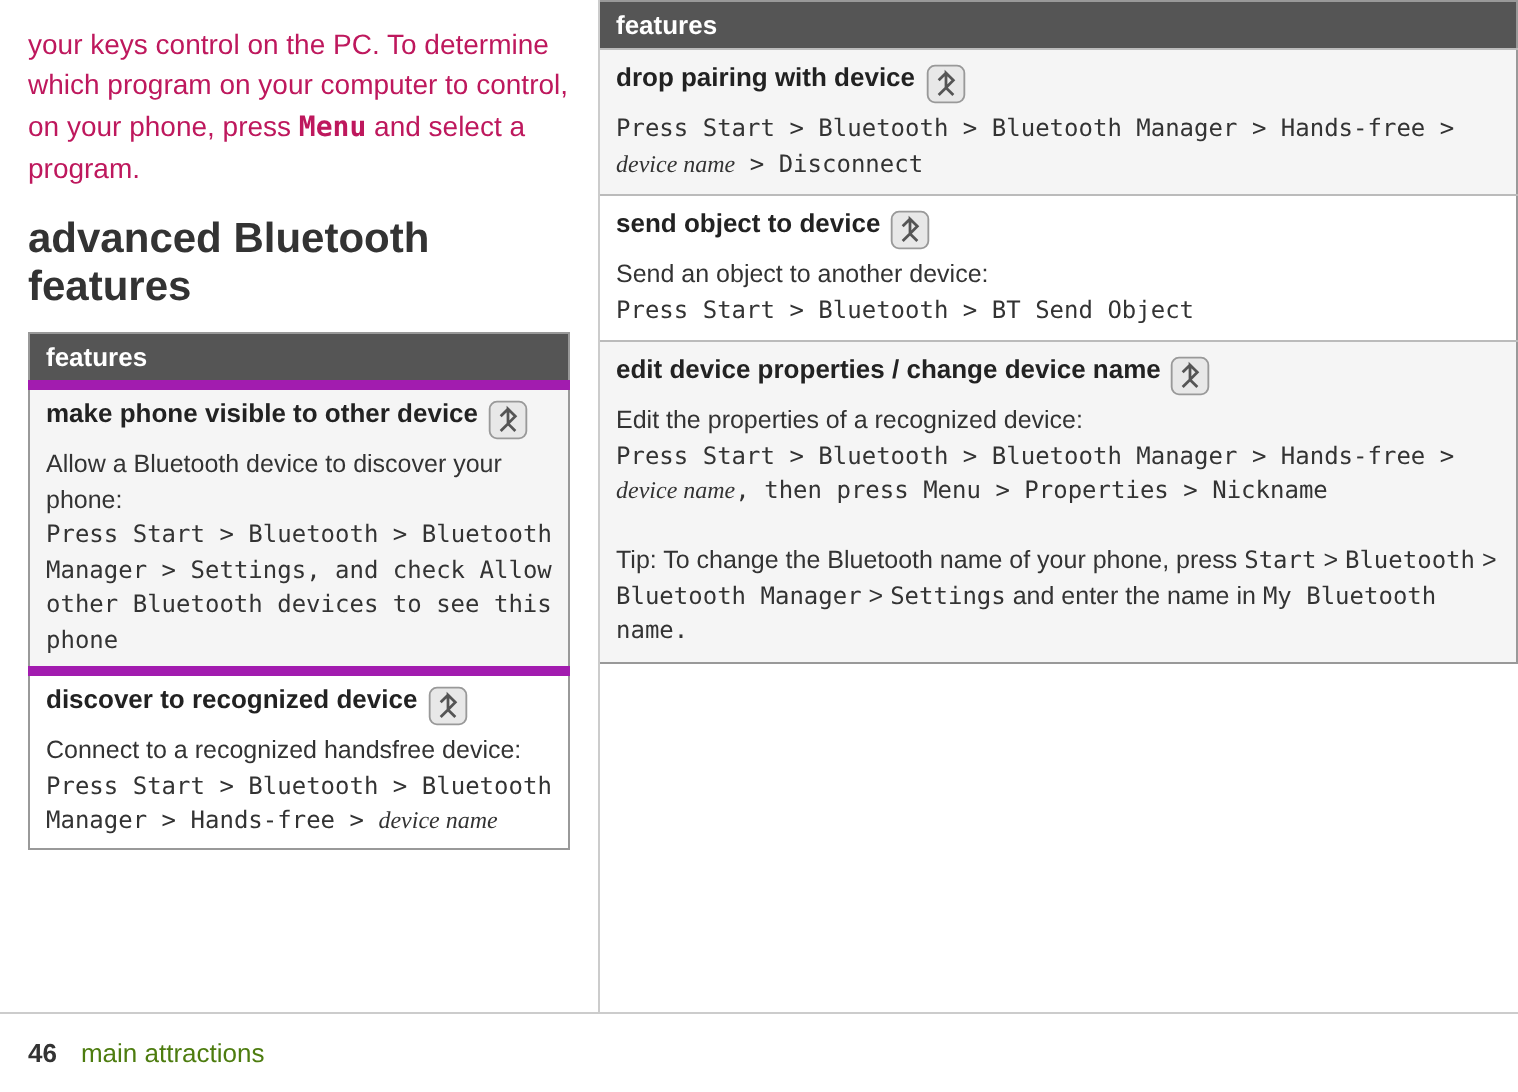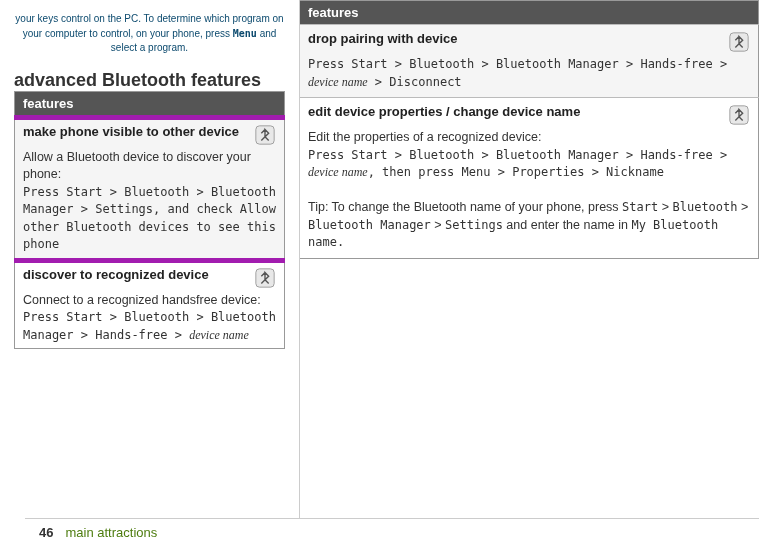--- a/index.html
+++ b/index.html
@@ -19,35 +19,34 @@
       overflow: hidden;
     }
     
     .left-col {
       width: 300px;
       padding: 12px 14px 12px 14px;
       border-right: 1px solid #ccc;
       overflow: hidden;
     }
     .left-intro {
-      font-size: 10px;
+      font-size: 14px;
       line-height: 1.45;
-      color: #0c4a6e;
+      color: #be185d;
       margin-bottom: 14px;
-      text-align: center;
     }
     .left-intro .menu-keyword {
       font-weight: bold;
       font-family: monospace;
     }
     .section-heading {
-      font-size: 18px;
+      font-size: 21px;
       font-weight: bold;
       color: #333;
-      margin-bottom: 0;
+      margin-bottom: 10px;
     }
     
     .features-table {
       width: 100%;
       border-collapse: collapse;
       border: 1px solid #999;
     }
     .features-table thead tr th {
       background: #555;
       color: #fff;
@@ -65,21 +64,21 @@
       background: #f5f5f5;
     }
     .features-table tbody tr:nth-child(even) td {
       background: #fff;
     }
     .row-header {
       font-weight: bold;
       font-size: 13px;
       color: #222;
       display: flex;
-      justify-content: space-between;
+      justify-content: flex-start;
       align-items: flex-start;
     }
     .row-body {
       font-size: 12.5px;
       color: #333;
       line-height: 1.4;
       margin-top: 3px;
     }
     .mono {
       font-family: monospace;
@@ -123,27 +122,26 @@
     }
     .right-features-table tbody tr:nth-child(odd) td {
       background: #f5f5f5;
     }
     .right-features-table tbody tr:nth-child(even) td {
       background: #fff;
     }
 
     
     .footer {
-      height: 28px;
+      height: 40px;
       background: #fff;
       border-top: 1px solid #ccc;
       display: flex;
       align-items: center;
       padding: 0 14px;
-      margin-left: 25px;
     }
     .footer-page-num {
       font-size: 13px;
       font-weight: bold;
       color: #333;
       margin-right: 12px;
     }
     .footer-section-label {
       font-size: 13px;
       color: #4d7c0f;
@@ -227,20 +225,35 @@
                 <rect x="2" y="2" width="20" height="20" rx="4" fill="#e8e8e8" stroke="#999" stroke-width="1"></rect>
                 <path d="M12 6 L16 10 L12 14 L12 6Z M12 14 L16 18 M12 14 L8 18 M12 6 L8 10" stroke="#555" stroke-width="1.5" fill="none"></path>
               </svg>
             </div>
             <div class="row-body">
               <span class="mono">Press <span class="bold-keyword">Start</span> &gt; <span class="bold-keyword">Bluetooth</span> &gt; <span class="bold-keyword">Bluetooth Manager</span> &gt; <span class="bold-keyword">Hands-free</span> &gt; <span class="italic">device name</span> &gt; <span class="bold-keyword">Disconnect</span></span>
             </div>
           </td>
         </tr>
 
+        <tr>
+          <td>
+            <div class="row-header">
+              <span>send object to device</span>
+              <svg class="icon-bluetooth" viewBox="0 0 24 24" fill="none" xmlns="http://www.w3.org/2000/svg">
+                <rect x="2" y="2" width="20" height="20" rx="4" fill="#e8e8e8" stroke="#999" stroke-width="1"></rect>
+                <path d="M12 6 L16 10 L12 14 L12 6Z M12 14 L16 18 M12 14 L8 18 M12 6 L8 10" stroke="#555" stroke-width="1.5" fill="none"></path>
+              </svg>
+            </div>
+            <div class="row-body">
+              Send an object to another device:<br>
+              <span class="mono">Press <span class="bold-keyword">Start</span> &gt; <span class="bold-keyword">Bluetooth</span> &gt; <span class="bold-keyword">BT Send Object</span></span>
+            </div>
+          </td>
+        </tr>
 
         <tr>
           <td>
             <div class="row-header">
               <span>edit device properties / change device name</span>
               <svg class="icon-bluetooth" viewBox="0 0 24 24" fill="none" xmlns="http://www.w3.org/2000/svg">
                 <rect x="2" y="2" width="20" height="20" rx="4" fill="#e8e8e8" stroke="#999" stroke-width="1"></rect>
                 <path d="M12 6 L16 10 L12 14 L12 6Z M12 14 L16 18 M12 14 L8 18 M12 6 L8 10" stroke="#555" stroke-width="1.5" fill="none"></path>
               </svg>
             </div>

